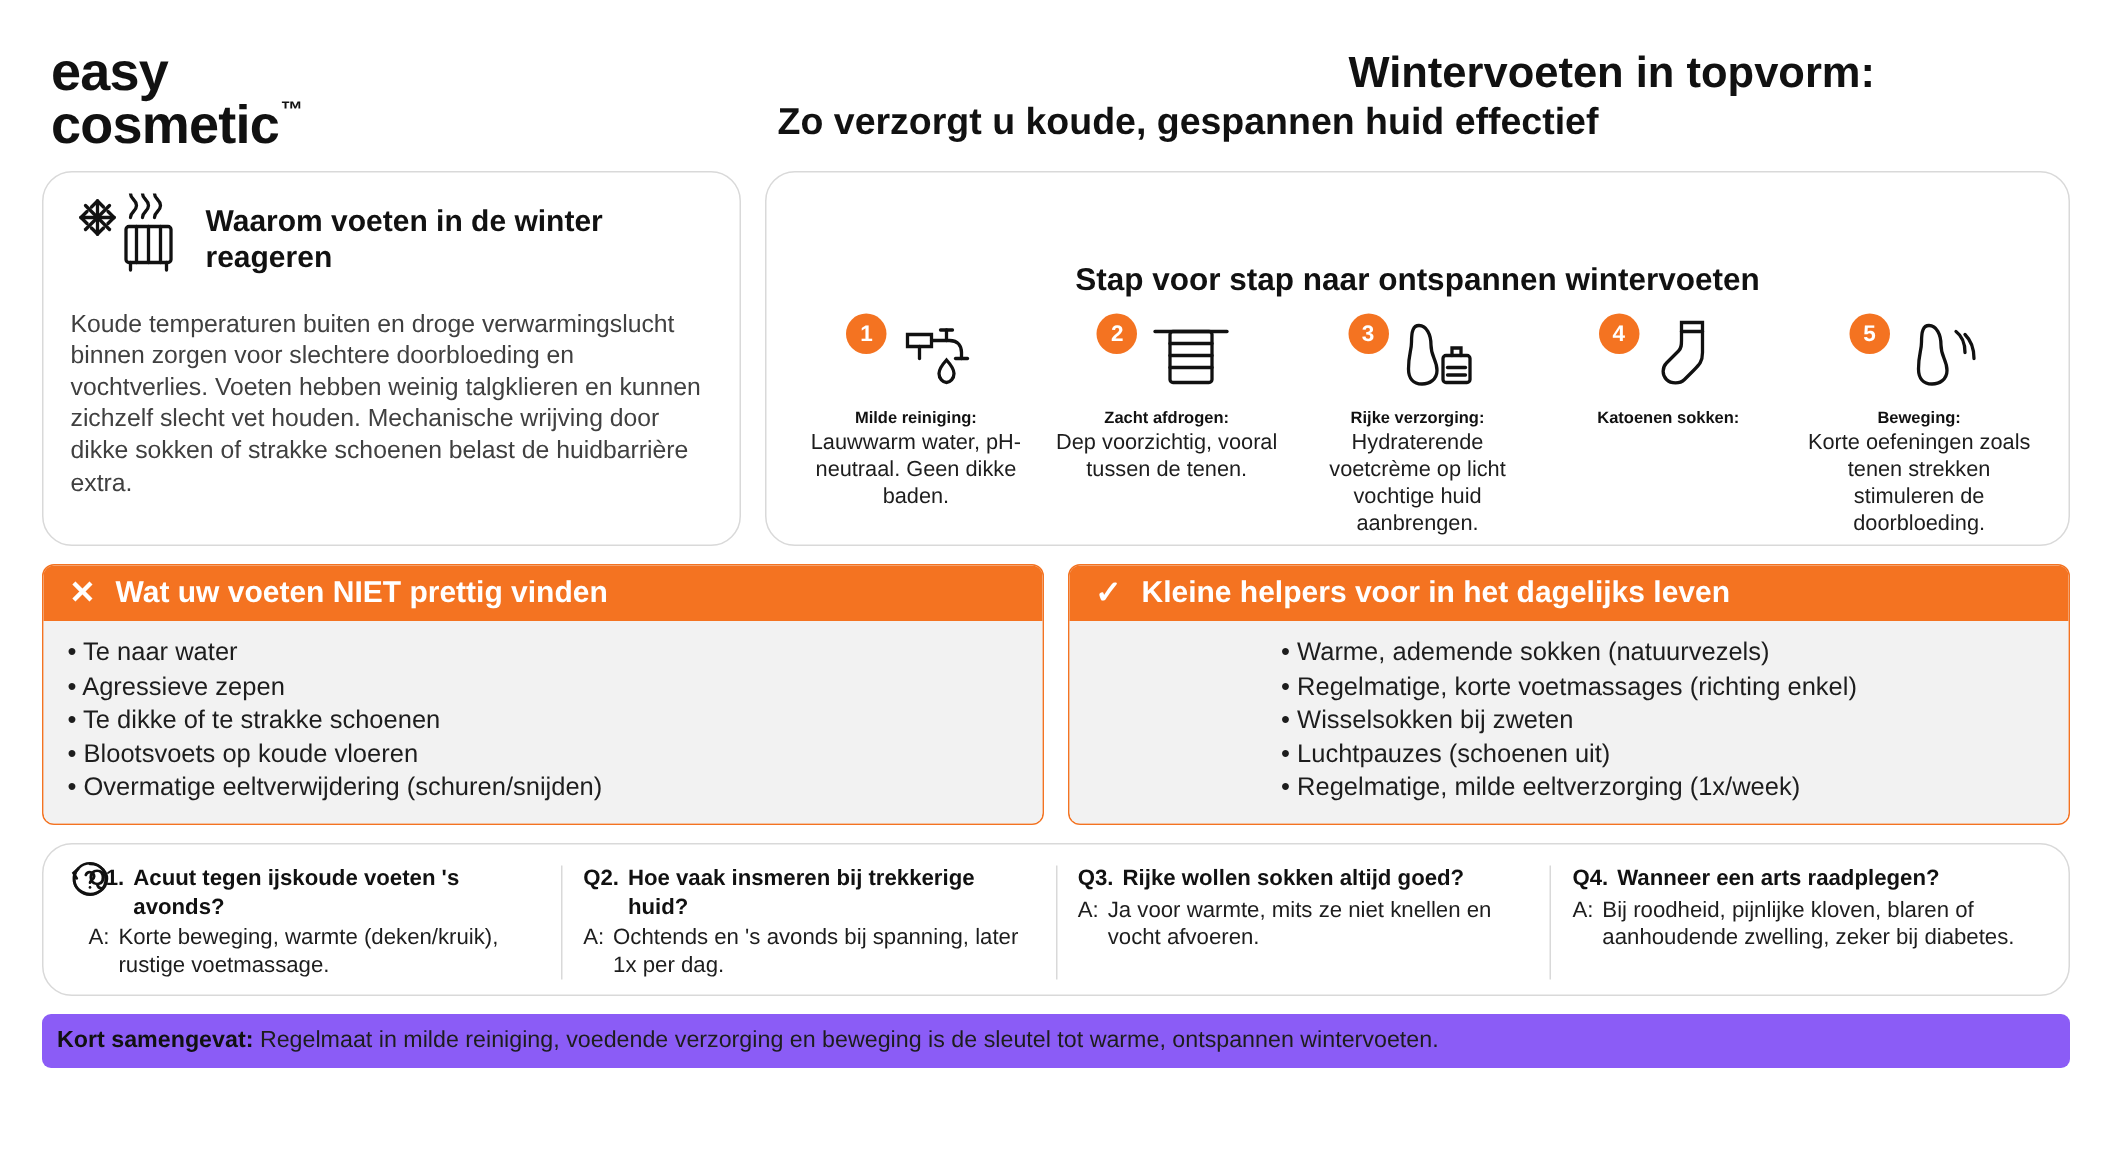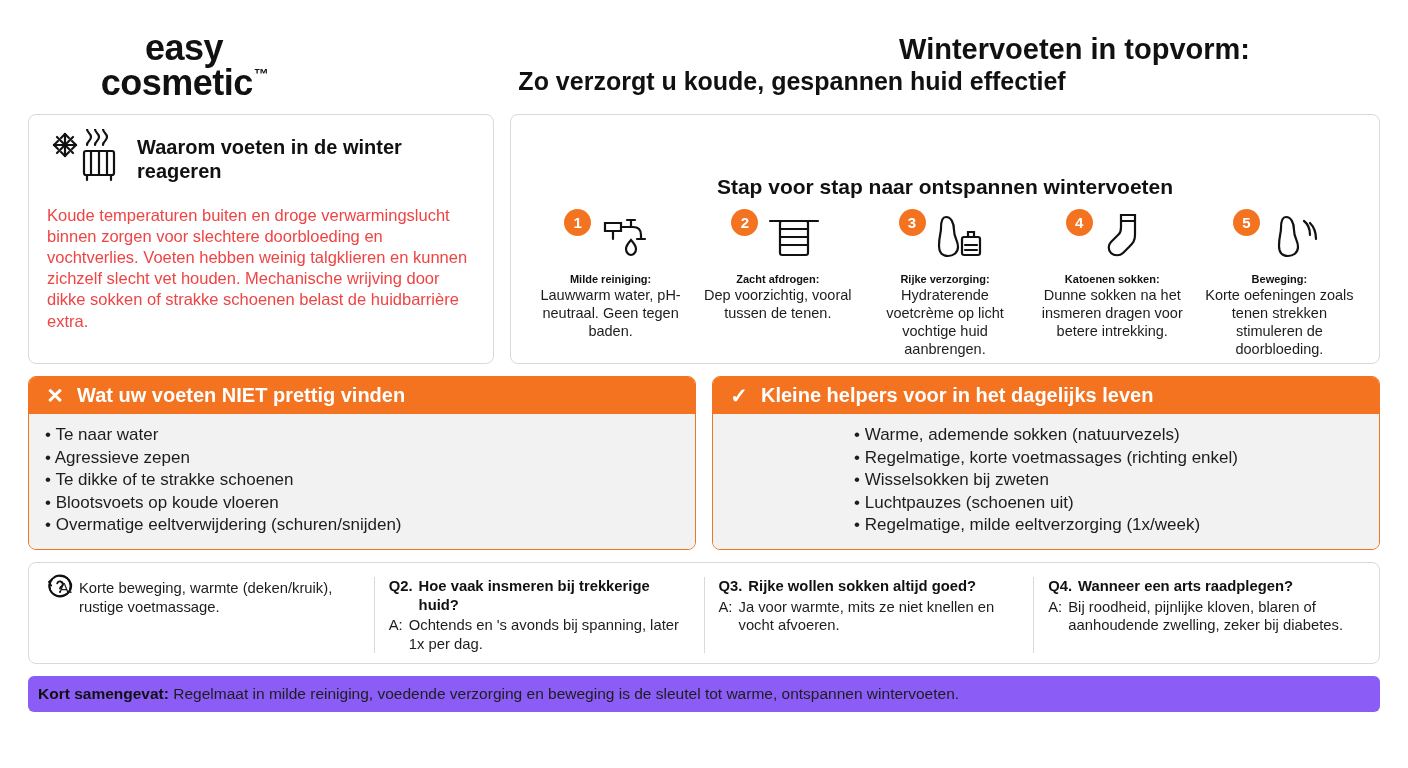--- a/index.html
+++ b/index.html
@@ -31,21 +31,20 @@
   .logo {
     width: 300px;
     flex: 0 0 300px;
     font-weight: bold;
     font-size: 36px;
     line-height: 0.98;
     letter-spacing: -0.5px;
     color: #111;
     padding-top: 12px;
     padding-left: 6px;
-    text-align: center;
   }
   .logo .l2 { position: relative; display: inline-block; }
   .logo .tm {
     font-size: 15px;
     vertical-align: top;
     position: relative;
     top: 2px;
     left: 1px;
   }
   .title-wrap {
@@ -69,21 +68,21 @@
   }
 
   
   .row-1 {
     display: flex;
     gap: 16px;
     margin-top: 4px;
   }
   .card {
     border: 1px solid #d9d9d9;
-    border-radius: 8px;
+    border-radius: 20px;
     background: #fff;
     box-sizing: border-box;
   }
   .why-card {
     width: 466px;
     flex: 0 0 466px;
     padding: 14px 18px 10px 18px;
     height: 250px;
   }
   .why-head {
@@ -95,21 +94,21 @@
   .why-head .icon { flex: 0 0 auto; }
   .why-title {
     font-size: 20px;
     font-weight: bold;
     line-height: 1.18;
     color: #111;
   }
   .why-body {
     font-size: 16.5px;
     line-height: 1.28;
-    color: #ef4444;
+    color: #404040;
     margin-top: 14px;
   }
 
   .steps-card {
     flex: 1;
     padding: 12px 10px 10px 10px;
     height: 250px;
   }
   .steps-title {
     text-align: center;
@@ -350,21 +349,21 @@
                 <path d="M24 20 h12 c6 0 8 4 8 8 v4"></path>
                 <path d="M40 32 h8"></path>
                 <path d="M16 24 v8"></path>
                 <path d="M30 13 h8"></path>
                 <path d="M34 13 v7"></path>
                 <path d="M44 44 c0 3.5 -2.6 6 -5 6 c-2.4 0 -5 -2.5 -5 -6 c0 -3.5 5 -9 5 -9 s5 5.5 5 9 z" transform="translate(-5,-2)"></path>
               </svg>
             </span>
           </div>
           <div class="step-label">Milde reiniging:</div>
-          <div class="step-text">Lauwwarm water, pH-neutraal. Geen tegen baden.</div>
+          <div class="step-text">Lauwwarm water, pH-neutraal. Geen dikke baden.</div>
         </div>
 
         <div class="step">
           <div class="step-topline">
             <span class="badge">2</span>
             <span>
               <svg class="step-icon" viewBox="0 0 60 58" fill="none" stroke="#111" stroke-width="2.2" stroke-linecap="round">
                 <line x1="6" y1="14" x2="54" y2="14"></line>
                 <rect x="16" y="14" width="28" height="34" rx="2"></rect>
                 <line x1="16" y1="22" x2="44" y2="22"></line>
@@ -398,21 +397,20 @@
           <div class="step-topline">
             <span class="badge">4</span>
             <span>
               <svg class="step-icon" viewBox="0 0 60 58" fill="none" stroke="#111" stroke-width="2.2" stroke-linecap="round">
                 <path d="M22 8 h14 v20 c0 6 -2 8 -6 12 l-6 6 c-3 3 -9 3 -12 0 c-3 -3 -3 -8 0 -11 l8 -8 c2 -2 2 -4 2 -7 z"></path>
                 <line x1="22" y1="14" x2="36" y2="14"></line>
               </svg>
             </span>
           </div>
           <div class="step-label">Katoenen sokken:</div>
-          <div class="step-text">Dunne sokken na het insmeren dragen voor betere intrekking.</div>
         </div>
 
         <div class="step">
           <div class="step-topline">
             <span class="badge">5</span>
             <span>
               <svg class="step-icon" viewBox="0 0 60 58" fill="none" stroke="#111" stroke-width="2.2" stroke-linecap="round">
                 <path d="M20 10 c5 0 8 6 8 13 c0 8 4 10 4 17 c0 6 -5 9 -10 9 c-6 0 -9 -4 -9 -10 c0 -10 2 -12 2 -18 c0 -7 1 -11 5 -11 z"></path>
                 <path d="M38 14 c4 3 6 8 6 14"></path>
                 <path d="M44 16 c4 4 6 10 6 16"></path>
@@ -469,20 +467,24 @@
           <path d="M15 3 a11 10 0 1 1 -7.5 2.9 L4 9 l2.2 3.6"></path>
           <circle cx="15" cy="13" r="10.5"></circle>
           <path d="M12.2 10.3 a2.9 2.9 0 0 1 5.6 1 c0 2 -2.8 2.3 -2.8 4.2"></path>
           <circle cx="15" cy="18.6" r="0.9" fill="#111" stroke="none"></circle>
         </svg>
       </span>
     </div>
     <div class="faq-cols">
 
       <div class="faq-col">
+        <div class="faq-q">
+          <span class="faq-key">Q1.</span>
+          <span>Acuut tegen ijskoude voeten 's avonds?</span>
+        </div>
         <div class="faq-a">
           <span class="faq-key">A:</span>
           <span>Korte beweging, warmte (deken/kruik), rustige voetmassage.</span>
         </div>
       </div>
 
       <div class="faq-col">
         <div class="faq-q">
           <span class="faq-key">Q2.</span>
           <span>Hoe vaak insmeren bij trekkerige huid?</span>

